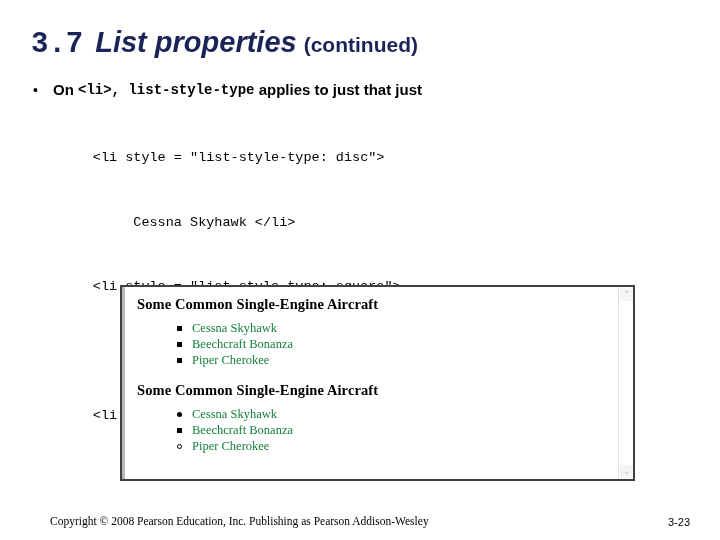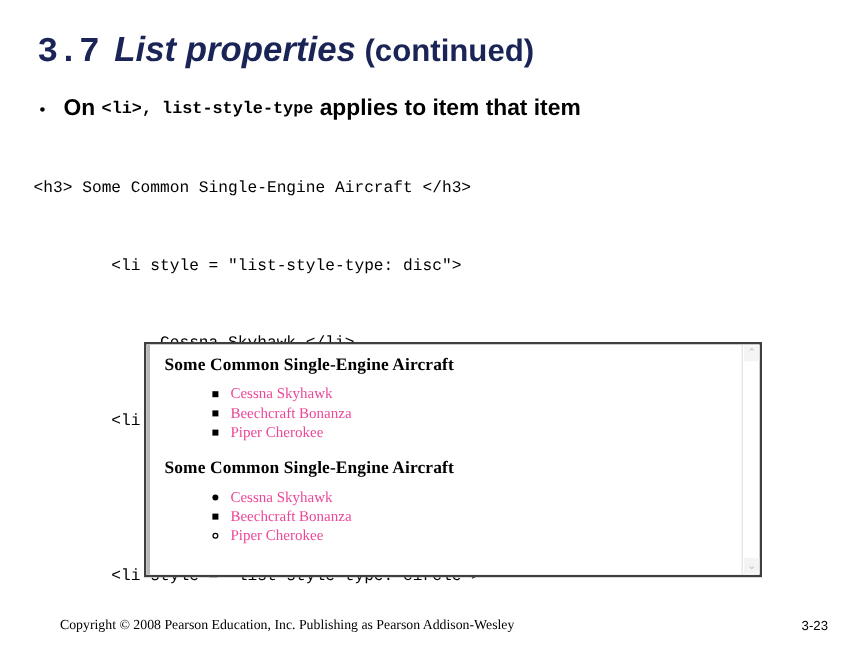--- a/index.html
+++ b/index.html
@@ -30,21 +30,21 @@
     letter-spacing: 0px;
     font-family: Liberation Mono, monospace;
   }
   #slide-title .t-main {
     font-size: 29px;
     font-weight: bold;
     font-style: italic;
     margin-left: 12px;
   }
   #slide-title .t-cont {
-    font-size: 26px;
+    font-size: 21px;
     font-weight: bold;
     font-style: normal;
     margin-left: 7px;
   }
 
   
   #bullet-row {
     position: absolute;
     left: 33px;
     top: 80px;
@@ -53,21 +53,21 @@
   }
   #bullet-row .bullet-mark {
     display: inline-block;
     width: 20px;
     font-size: 14px;
     line-height: 1;
     vertical-align: middle;
   }
   #bullet-row .b-sans {
     font-family: "Liberation Sans", sans-serif;
-    font-size: 19px;
+    font-size: 15px;
     font-weight: bold;
     vertical-align: middle;
   }
   #bullet-row .b-mono {
     font-family: "Liberation Mono", monospace;
     font-size: 14px;
     font-weight: bold;
     vertical-align: middle;
   }
 
@@ -123,21 +123,21 @@
     letter-spacing: 0.1px;
   }
   .render-list {
     margin: 0;
     padding: 0 0 0 40px;
     list-style: none;
   }
   .render-list li {
     font-family: "Liberation Serif", serif;
     font-size: 12.5px;
-    color: #ec4899;
+    color: #15803d;
     line-height: 16px;
     position: relative;
     padding-left: 15px;
   }
   .render-list li .marker {
     position: absolute;
     left: 0;
     top: 0;
     width: 12px;
     text-align: left;
@@ -219,25 +219,24 @@
   }
 </style>
 </head>
 <body>
 
 <div id="slide-title">
   <span class="t-num">3.7</span><span class="t-main">List properties</span><span class="t-cont">(continued)</span>
 </div>
 
 <div id="bullet-row">
-  <span class="bullet-mark">•</span><span class="b-sans">On</span><span class="b-sans">&nbsp;</span><span class="b-mono">&lt;li&gt;,</span><span class="b-mono">&nbsp;</span><span class="b-mono">list-style-type</span><span class="b-sans">&nbsp;</span><span class="b-sans">applies to item that item</span>
+  <span class="bullet-mark">•</span><span class="b-sans">On</span><span class="b-sans">&nbsp;</span><span class="b-mono">&lt;li&gt;,</span><span class="b-mono">&nbsp;</span><span class="b-mono">list-style-type</span><span class="b-sans">&nbsp;</span><span class="b-sans">applies to just that just</span>
 </div>
 
 <div id="code-block">
-  <div class="code-line">&lt;h3&gt; Some Common Single-Engine Aircraft &lt;/h3&gt;</div>
   <div class="code-line">        &lt;li style = "list-style-type: disc"&gt;</div>
   <div class="code-line">             Cessna Skyhawk &lt;/li&gt;</div>
   <div class="code-line">        &lt;li style = "list-style-type: square"&gt;</div>
   <div class="code-line">            Beechcraft Bonanza &lt;/li&gt;</div>
   <div class="code-line">        &lt;li style = "list-style-type: circle"&gt;</div>
   
   
 </div>
 
 <div id="browser-inset">

